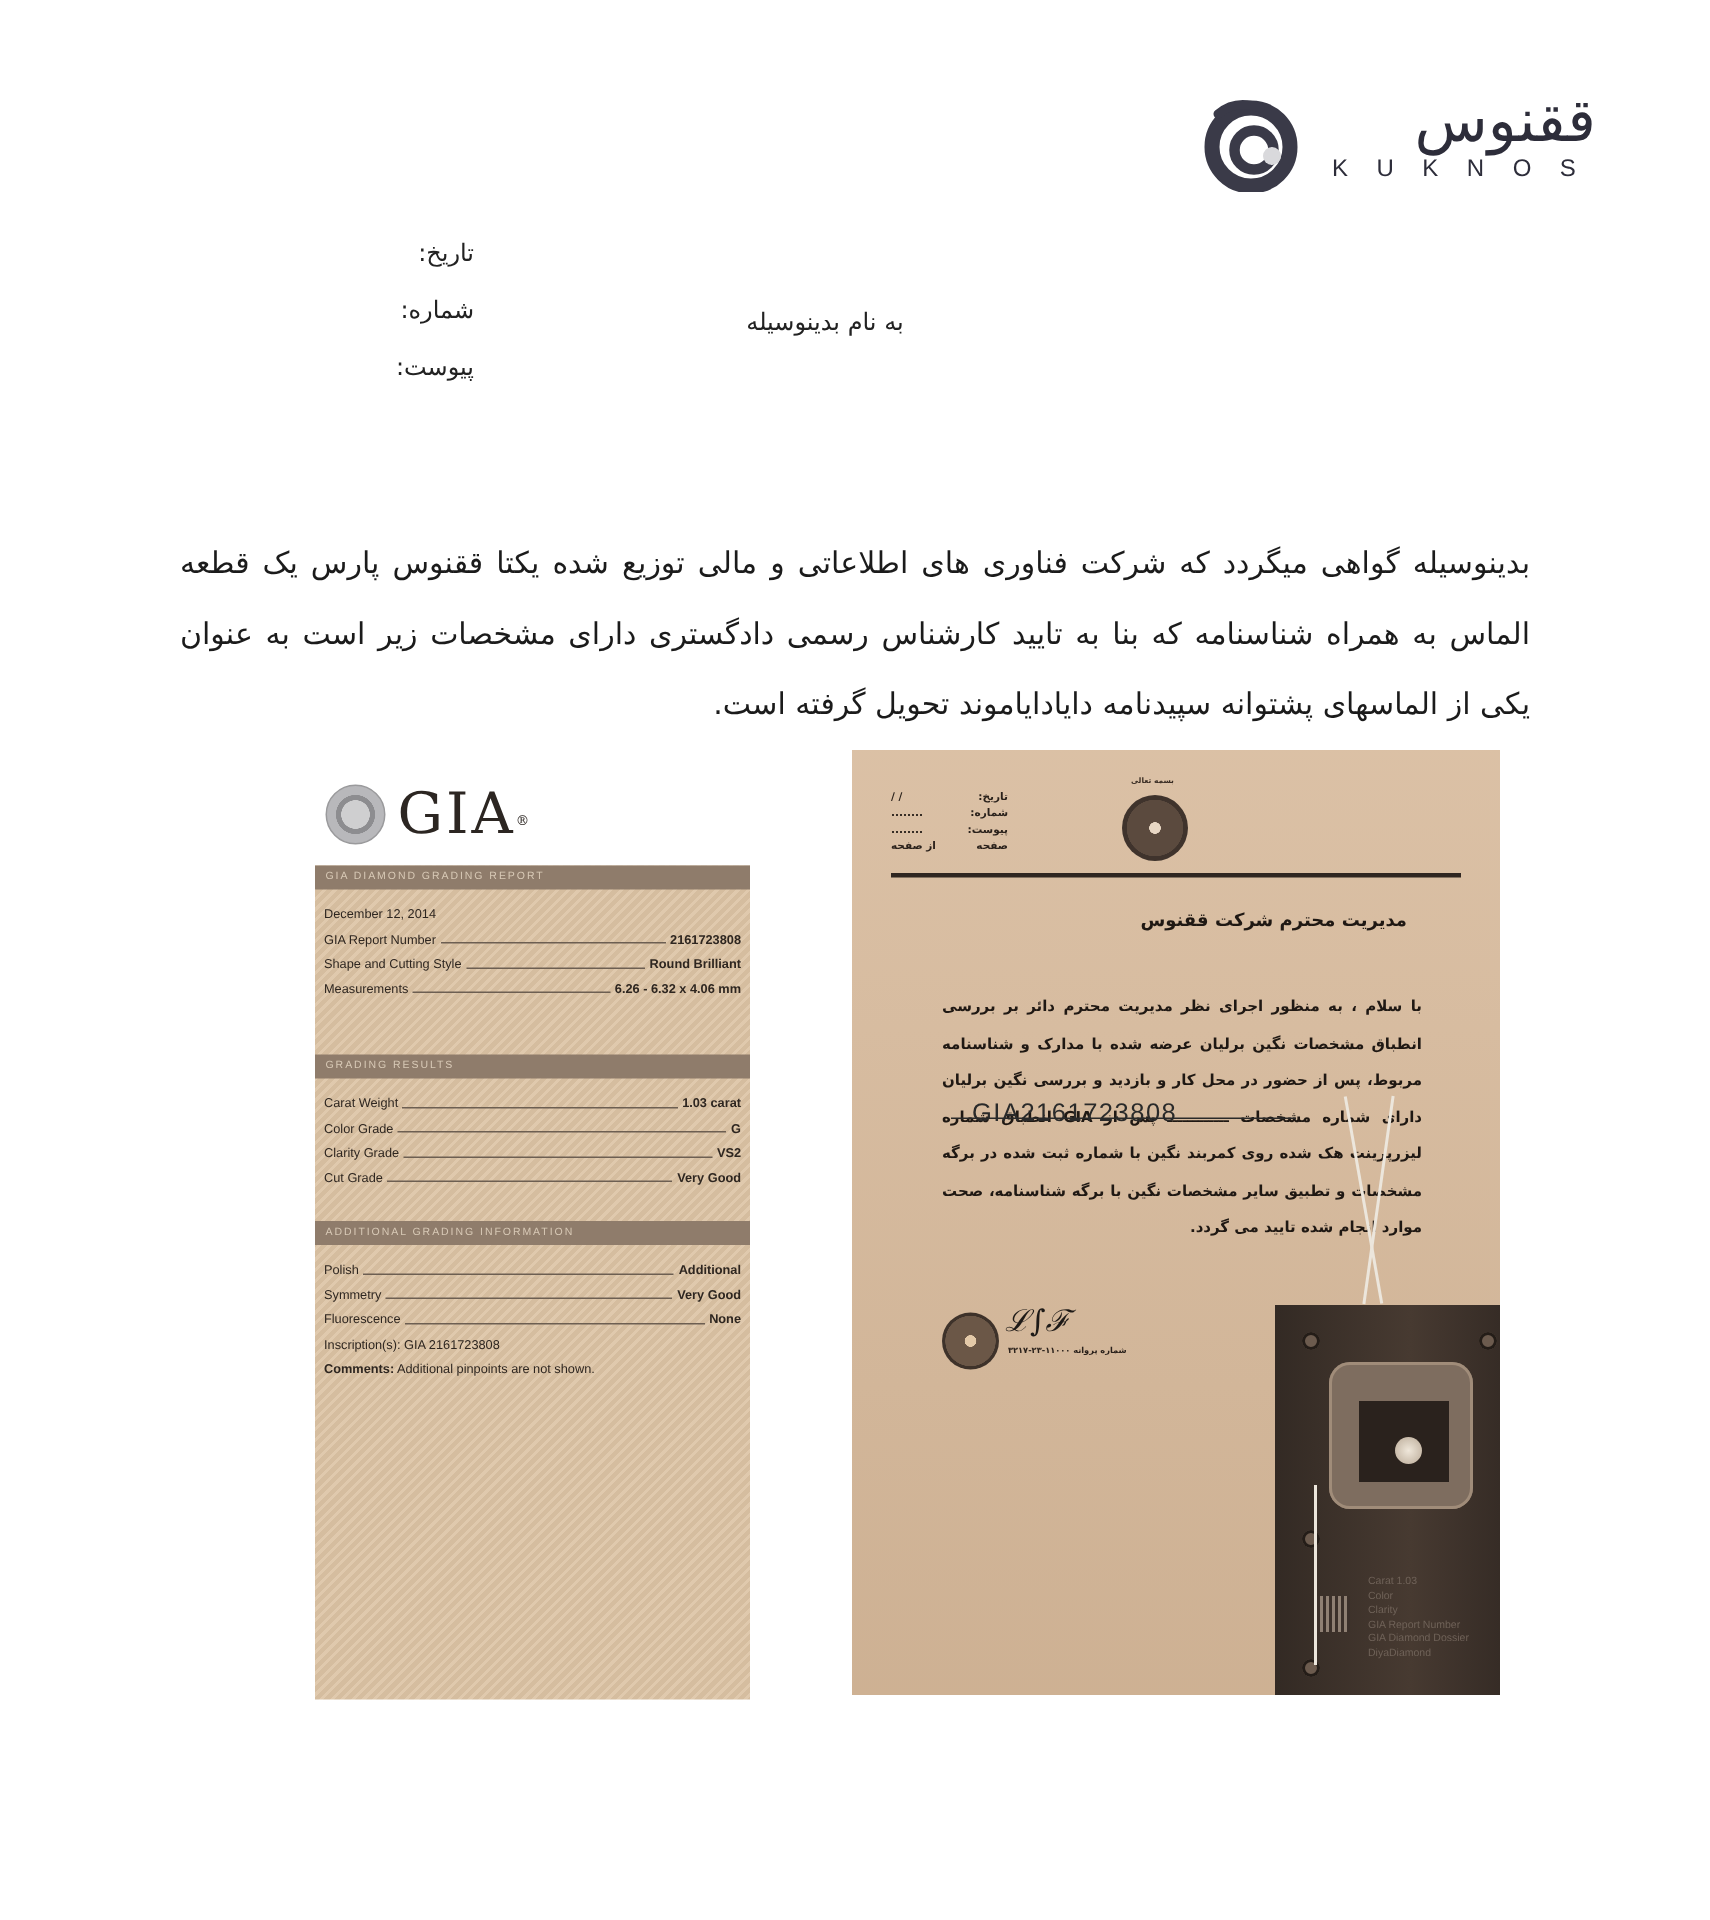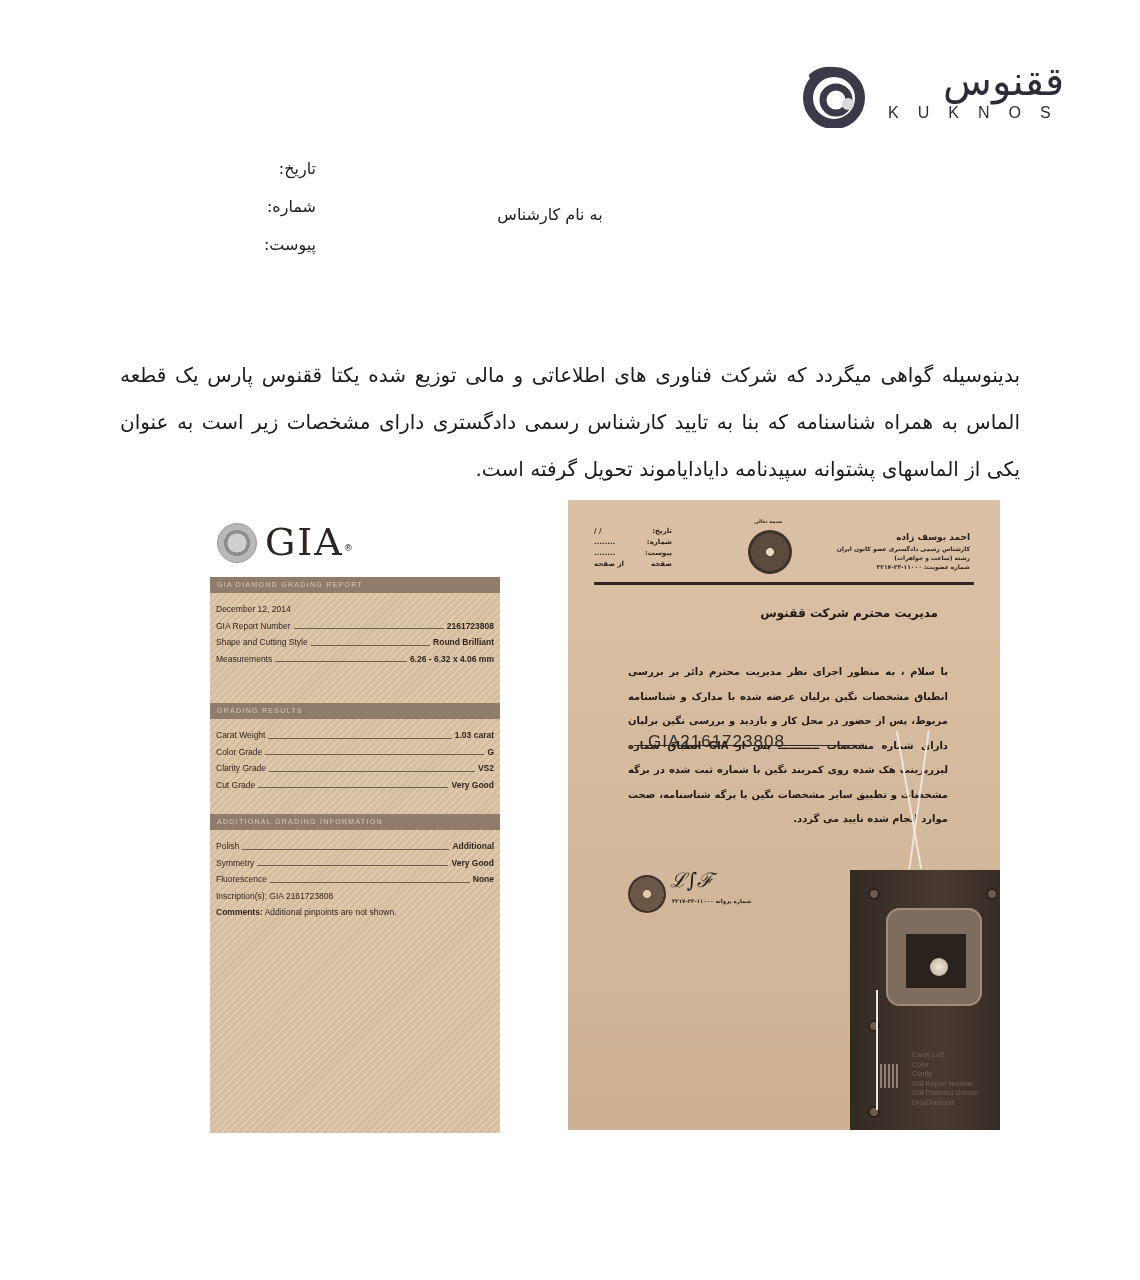--- a/index.html
+++ b/index.html
@@ -74,21 +74,21 @@
   </svg>
   <div class="logo-fa">ققنوس</div>
   <div class="logo-en">KUKNOS</div>
 </div>
 
 <div class="abs meta">
   <div>تاریخ:</div>
   <div>شماره:</div>
   <div>پیوست:</div>
 </div>
-<div class="abs bismillah">به نام کارشناس</div>
+<div class="abs bismillah">به نام بدینوسیله</div>
 
 <div class="abs para">بدینوسیله گواهی میگردد که شرکت فناوری های اطلاعاتی و مالی توزیع شده یکتا ققنوس پارس یک قطعه الماس به همراه شناسنامه که بنا به تایید کارشناس رسمی دادگستری دارای مشخصات زیر است به عنوان یکی از الماسهای پشتوانه سپیدنامه دایادایاموند تحویل گرفته است.</div>
 
 <div class="abs gia-photo">
   <div class="gia-logo">
     <div class="gia-seal"></div>
     <div class="gia-word"><span>GIA</span><sup>®</sup></div>
   </div>
   <div class="gia-card">
     <div class="gia-band">GIA Diamond Grading Report</div>
@@ -170,26 +170,20 @@
         <span>پیوست:</span>
         <span>........</span>
       </div>
     <div class="r">
         <span>صفحه</span>
         <span>از صفحه</span>
       </div>
   </div>
   <div class="lt-seal-cap">بسمه تعالی</div>
   <div class="lt-seal"></div>
-  <div class="lt-sender">
-    <div class="n">احمد یوسف زاده</div>
-    <div class="s">کارشناس رسمی دادگستری عضو کانون ایران</div>
-    <div class="s">رشته (ساعت و جواهرات)</div>
-    <div class="s">شماره عضویت: ۱۱۰۰۰-۲۳-۳۲۱۷</div>
-  </div>
   <div class="lt-rule"></div>
   <div class="lt-title">مدیریت محترم شرکت ققنوس</div>
   <div class="lt-body">با سلام ، به منظور اجرای نظر مدیریت محترم دائر بر بررسی انطباق مشخصات نگین برلیان عرضه شده با مدارک و شناسنامه مربوط، پس از حضور در محل کار و بازدید و بررسی نگین برلیان دارای شماره مشخصات ــــــــــــ پس از GIA انطباق شماره لیزرپرینت هک شده روی کمربند نگین با شماره ثبت شده در برگه مشخصات و تطبیق سایر مشخصات نگین با برگه شناسنامه، صحت موارد انجام شده تایید می گردد.</div>
   <div class="lt-strike"></div>
   <div class="lt-hand">GIA2161723808</div>
   <div class="lt-stamp"></div>
   <div class="lt-sig">ℒ∫ℱ</div>
   <div class="lt-sig-sub">شماره پروانه ۱۱۰۰۰-۲۳-۳۲۱۷</div>
 
   <div class="string" style="left:350px; top:230px; height:140px; transform:rotate(8deg);"></div>

